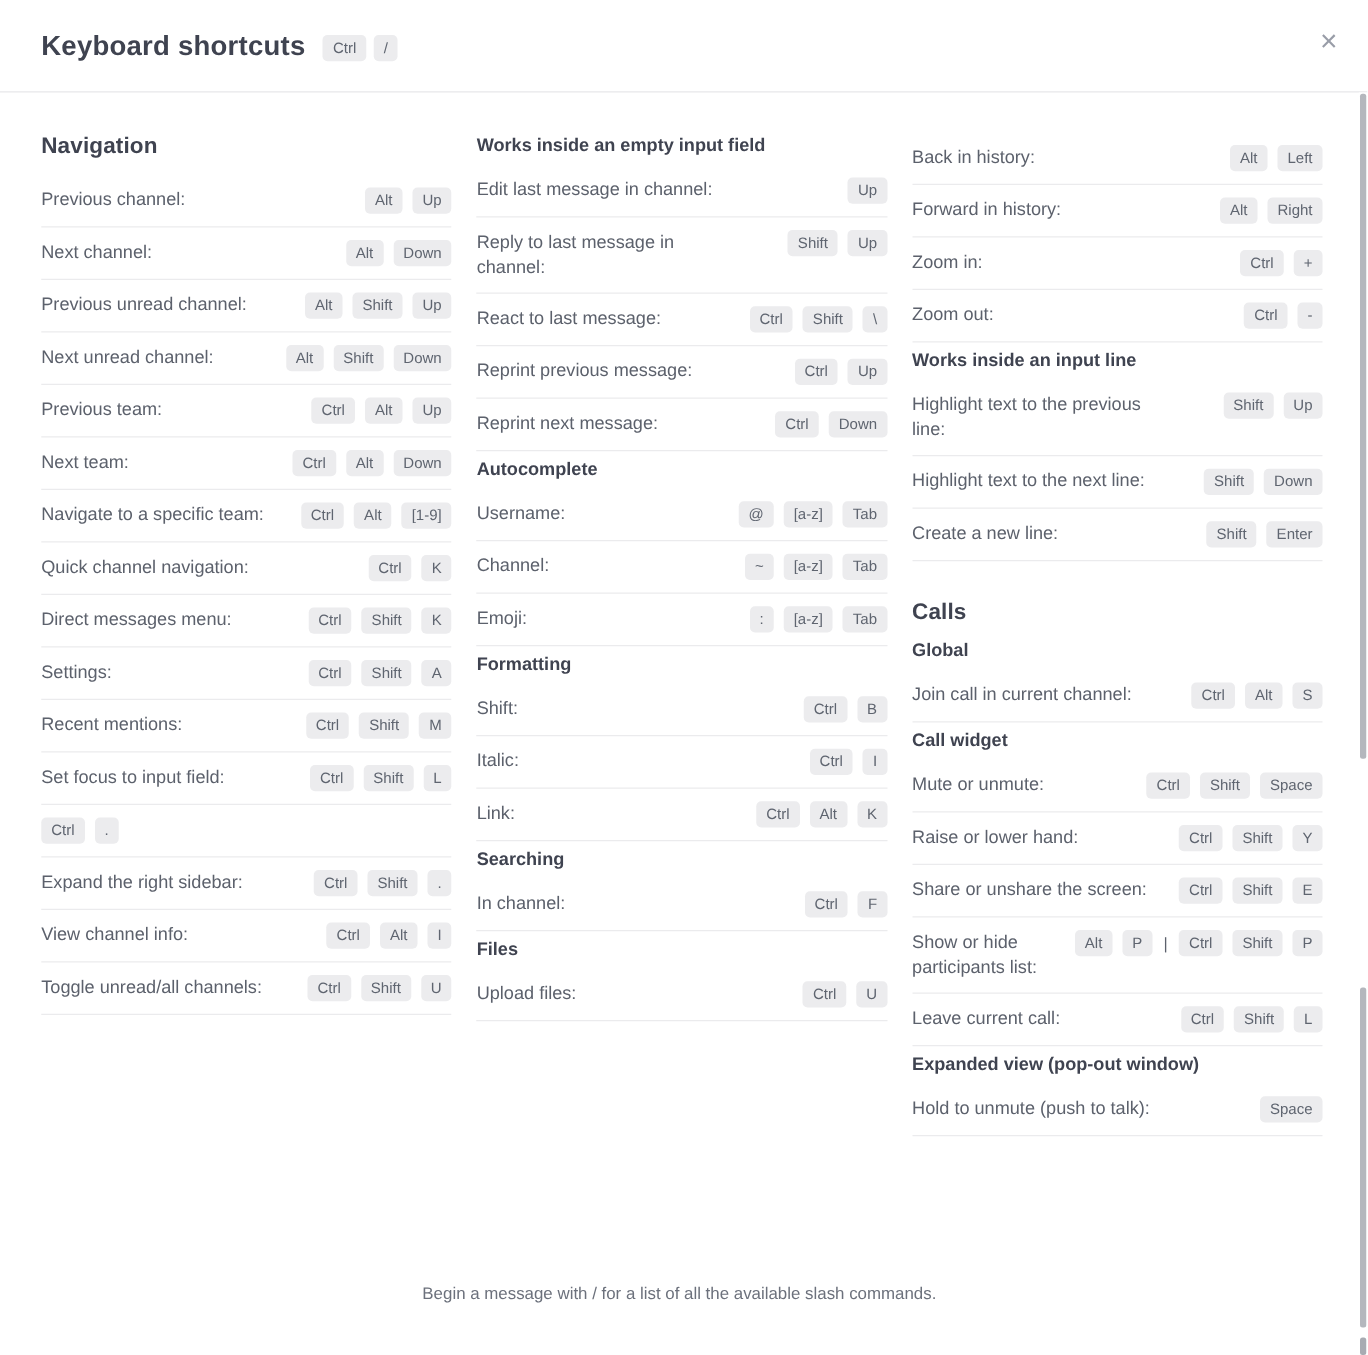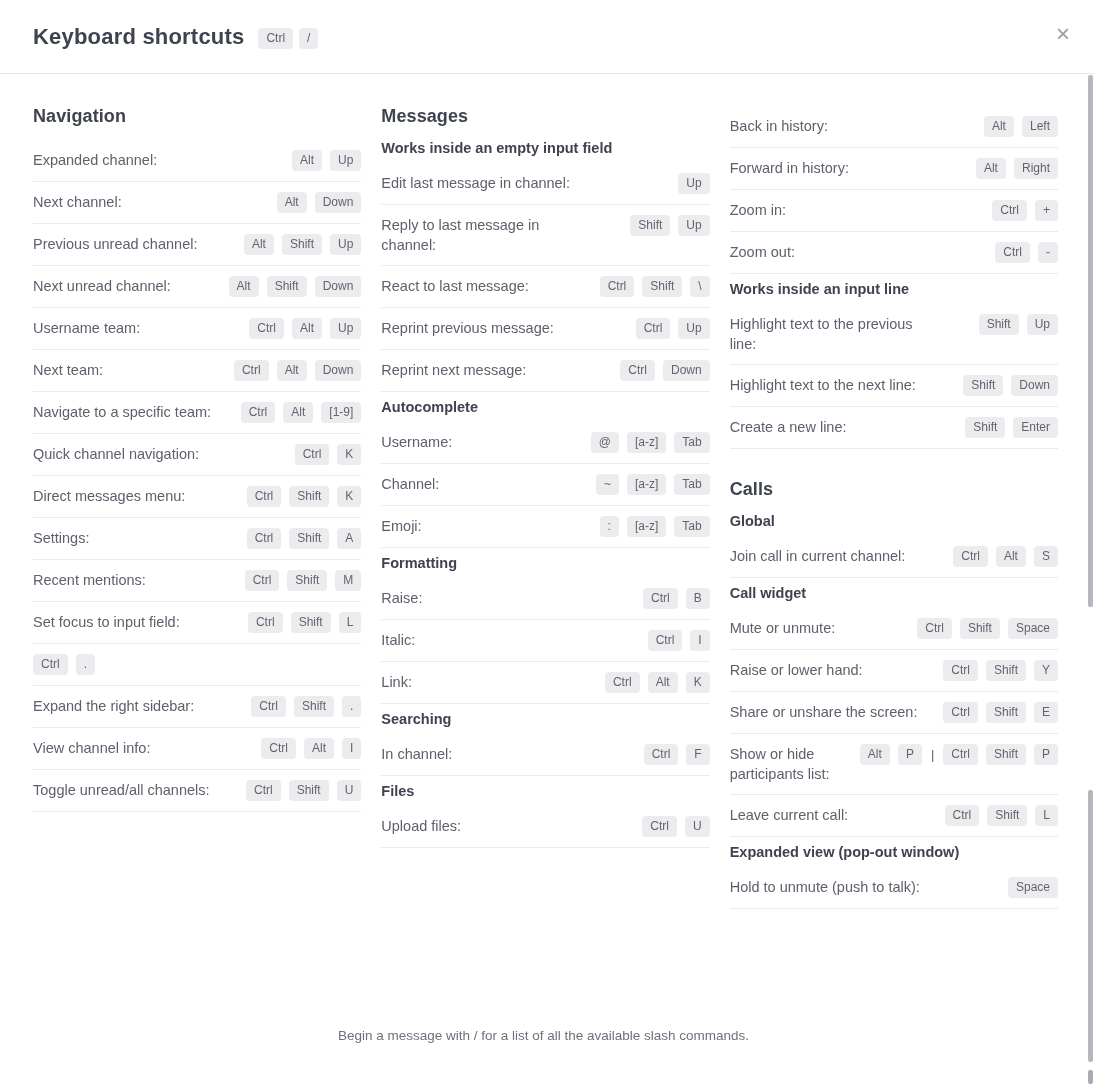--- a/index.html
+++ b/index.html
@@ -61,21 +61,21 @@
     </button>
   </div>
 
   <div class="modal-body">
     <div class="columns">
         <div class="column">
           <div class="section">
             <div class="section-title">Navigation</div>
             <div class="group">
               <div class="shortcut-row">
-                <span class="row-label">Expanded channel:</span>
+                <span class="row-label">Previous channel:</span>
                 <span class="row-keys">
                   <span class="key-badge">Alt</span>
                   <span class="key-badge">Up</span>
                 </span>
               </div>
               <div class="shortcut-row">
                 <span class="row-label">Next channel:</span>
                 <span class="row-keys">
                   <span class="key-badge">Alt</span>
                   <span class="key-badge">Down</span>
@@ -91,21 +91,21 @@
               </div>
               <div class="shortcut-row">
                 <span class="row-label">Next unread channel:</span>
                 <span class="row-keys">
                   <span class="key-badge">Alt</span>
                   <span class="key-badge">Shift</span>
                   <span class="key-badge">Down</span>
                 </span>
               </div>
               <div class="shortcut-row">
-                <span class="row-label">Username team:</span>
+                <span class="row-label">Previous team:</span>
                 <span class="row-keys">
                   <span class="key-badge">Ctrl</span>
                   <span class="key-badge">Alt</span>
                   <span class="key-badge">Up</span>
                 </span>
               </div>
               <div class="shortcut-row">
                 <span class="row-label">Next team:</span>
                 <span class="row-keys">
                   <span class="key-badge">Ctrl</span>
@@ -188,21 +188,20 @@
                   <span class="key-badge">Ctrl</span>
                   <span class="key-badge">Shift</span>
                   <span class="key-badge">U</span>
                 </span>
               </div>
             </div>
           </div>
         </div>
         <div class="column">
           <div class="section">
-            <div class="section-title">Messages</div>
             <div class="group">
               <div class="group-title">Works inside an empty input field</div>
               <div class="shortcut-row">
                 <span class="row-label">Edit last message in channel:</span>
                 <span class="row-keys">
                   <span class="key-badge">Up</span>
                 </span>
               </div>
               <div class="shortcut-row">
                 <span class="row-label">Reply to last message in channel:</span>
@@ -257,21 +256,21 @@
                 <span class="row-keys">
                   <span class="key-badge">:</span>
                   <span class="key-badge">[a-z]</span>
                   <span class="key-badge">Tab</span>
                 </span>
               </div>
             </div>
             <div class="group">
               <div class="group-title">Formatting</div>
               <div class="shortcut-row">
-                <span class="row-label">Raise:</span>
+                <span class="row-label">Shift:</span>
                 <span class="row-keys">
                   <span class="key-badge">Ctrl</span>
                   <span class="key-badge">B</span>
                 </span>
               </div>
               <div class="shortcut-row">
                 <span class="row-label">Italic:</span>
                 <span class="row-keys">
                   <span class="key-badge">Ctrl</span>
                   <span class="key-badge">I</span>

